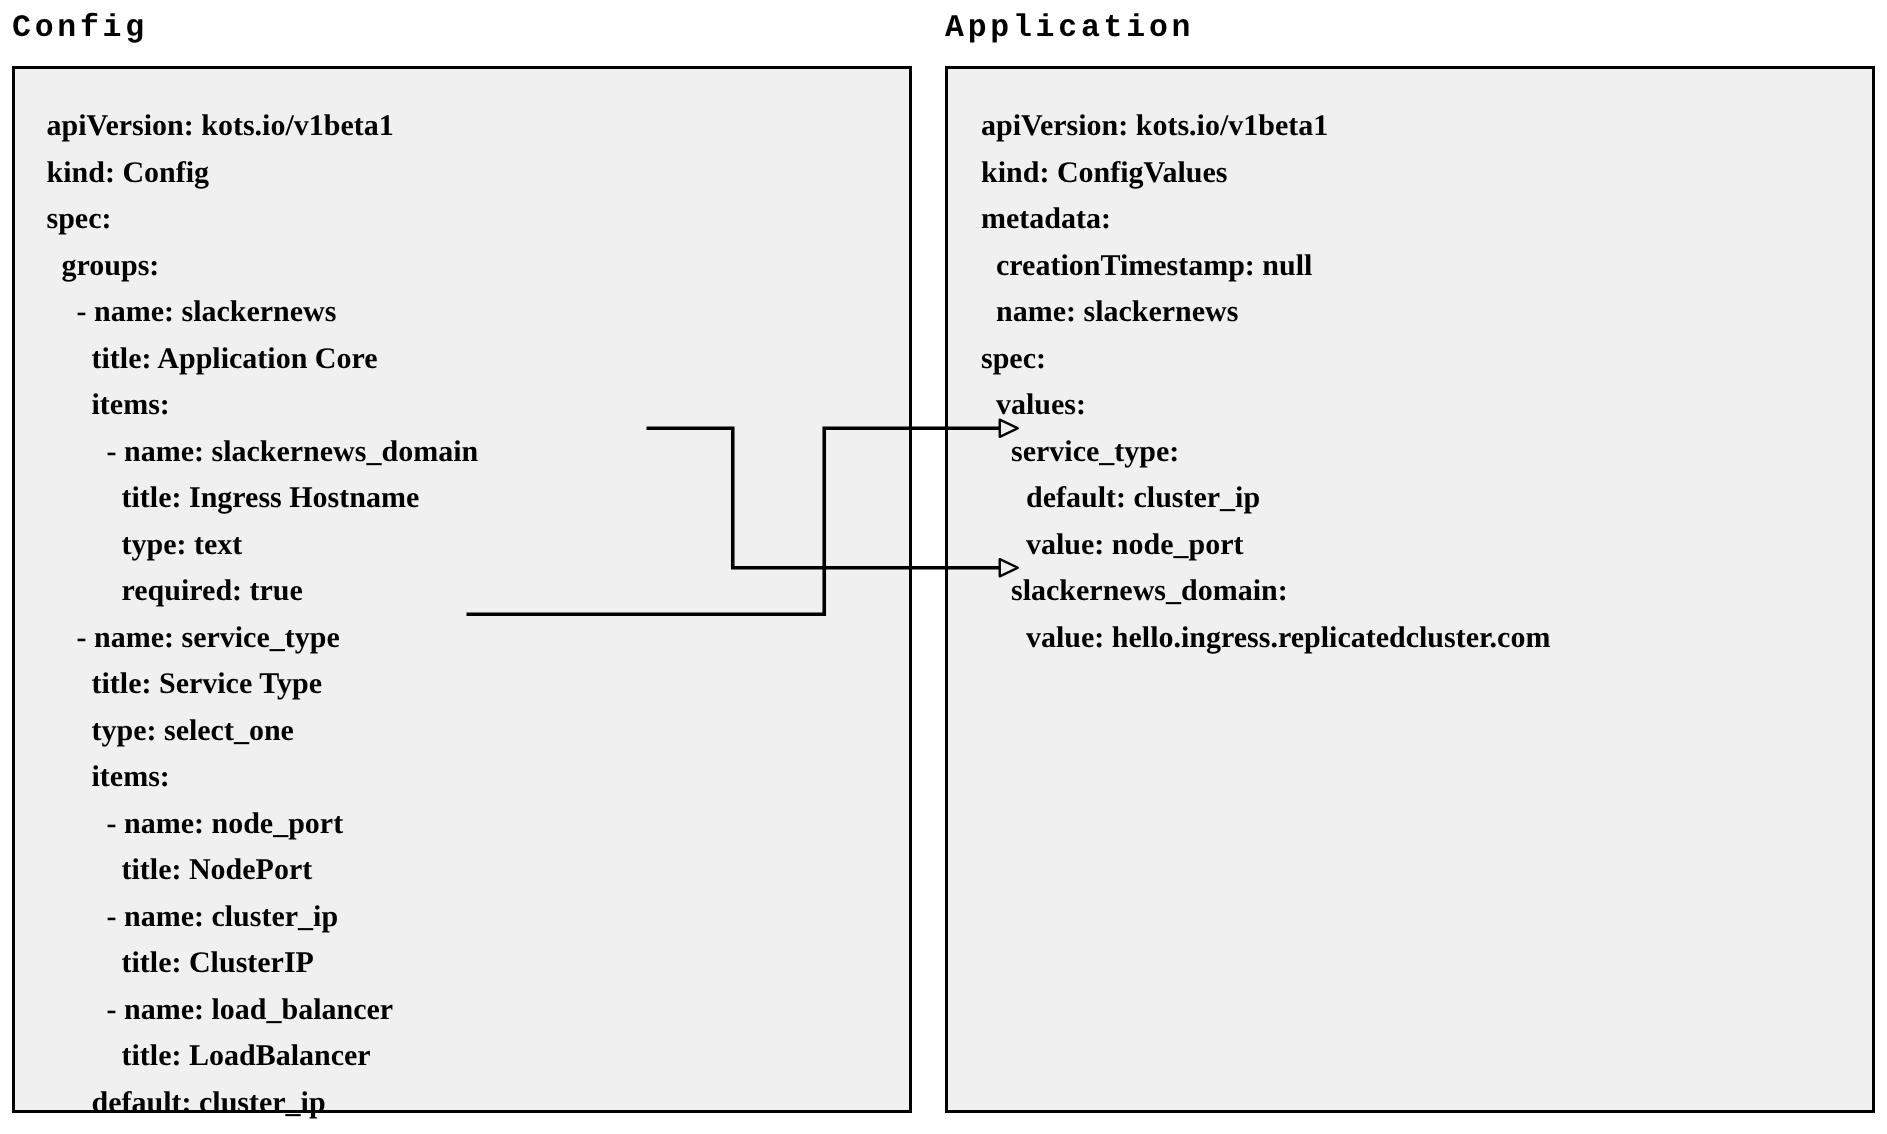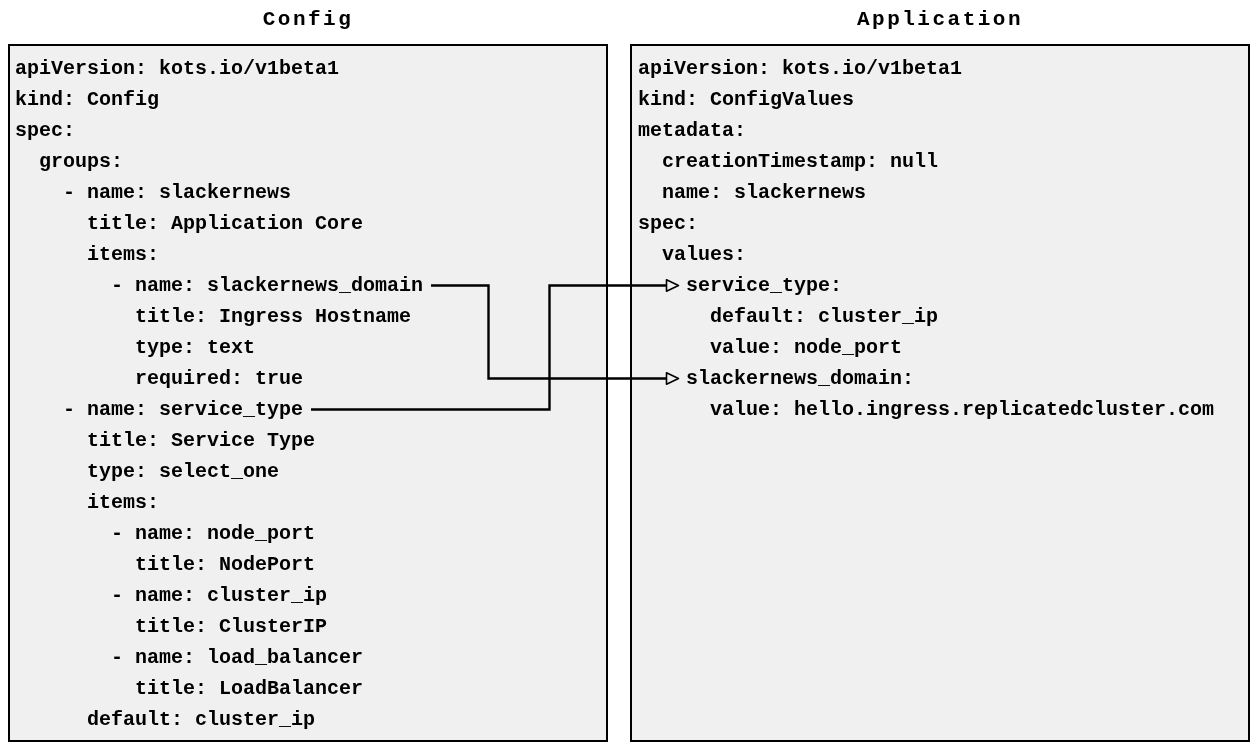--- a/index.html
+++ b/index.html
@@ -14,42 +14,41 @@
   .stage {
     position: relative;
     width: 1258px;
     height: 756px;
   }
   .panel-title {
     position: absolute;
     top: 2px;
     height: 36px;
     line-height: 36px;
-    text-align: center;
     font-size: 21px;
     font-weight: 700;
     letter-spacing: 2.5px;
     color: #000000;
   }
   #title-left  { left: 8px;   width: 600px; }
   #title-right { left: 630px; width: 620px; }
   .panel {
     position: absolute;
     top: 44px;
     height: 698px;
     box-sizing: border-box;
     background: #f0f0f0;
     border: 2px solid #000000;
   }
   #panel-left  { left: 8px;   width: 600px; }
   #panel-right { left: 630px; width: 620px; }
   .panel pre {
-    margin: 0;
+    margin: 16px;
     padding: 7px 0 0 5px;
-    font-family: Liberation Mono, monospace;
+    font-family: Liberation Serif, serif;
     font-size: 20px;
     font-weight: 700;
     line-height: 31px;
     color: #000000;
     white-space: pre;
   }
   #panel-right pre { padding-left: 6px; }
   #connector-overlay {
     position: absolute;
     left: 0;

